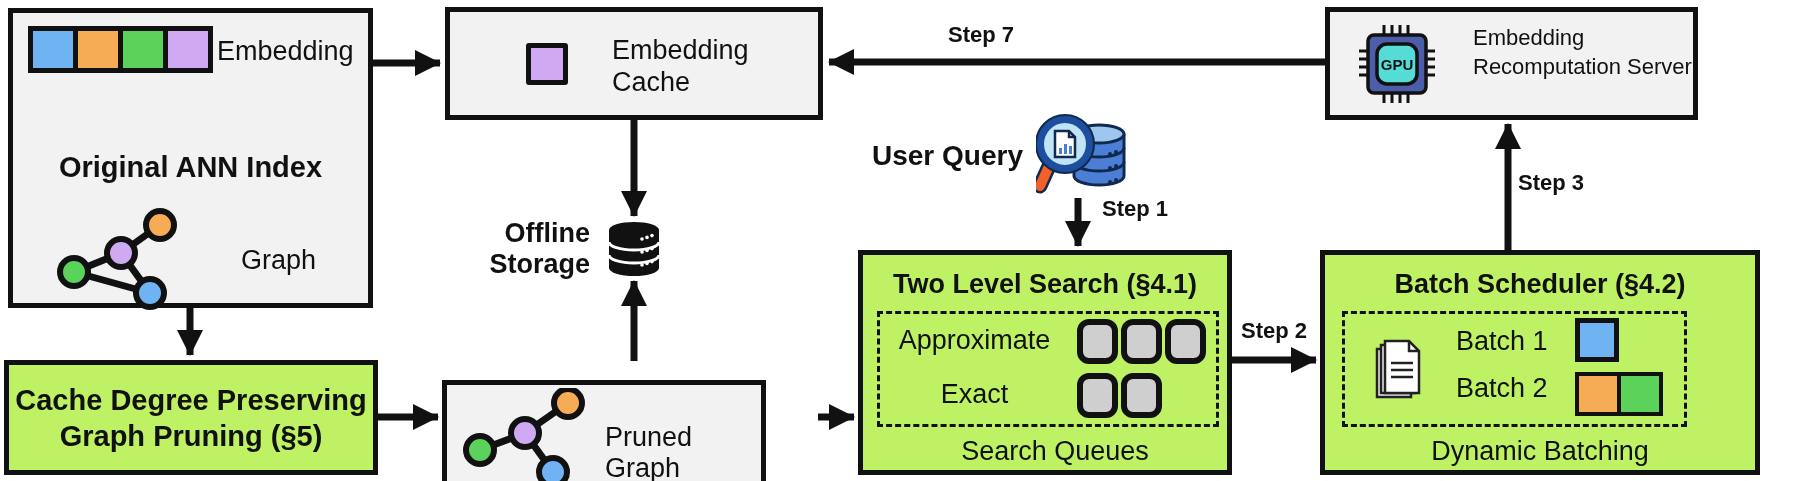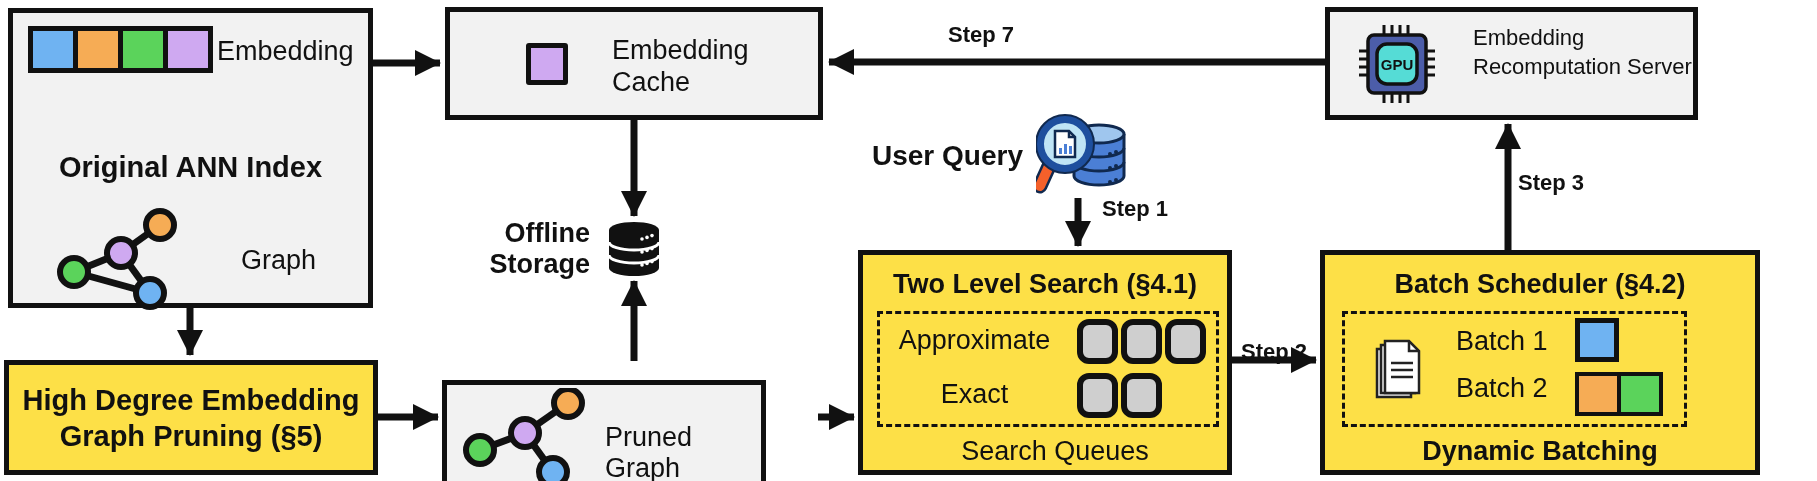--- a/index.html
+++ b/index.html
@@ -2,21 +2,21 @@
 <html><head>
 <meta charset="utf-8">
 <style>
   * { margin:0; padding:0; box-sizing:border-box; }
   html,body { background:#fff; }
   body { font-family:"Liberation Sans", sans-serif; color:#111; }
   .stage { position:relative; width:1817px; height:481px; background:#fff; overflow:hidden; }
 
   .box { position:absolute; border:5px solid #111; }
   .box.light { background:#F2F2F2; }
-  .box.dark  { background:#fde047; }
+  .box.dark  { background:#bef264; }
 
   .btitle { position:absolute; left:0; right:0; text-align:center; font-weight:bold; font-size:27px; }
   .bfooter { position:absolute; left:0; right:0; text-align:center; font-size:27px; }
 
   .dashed { position:absolute; border:3px dashed #111; }
 
   
   .emb-row { position:absolute; left:15px; top:13px; display:flex; gap:5px; background:#111; padding:5px; }
   .emb-cell { width:40px; height:37px; }
   .emb-label { position:absolute; left:204px; top:23px; font-size:27px; }
@@ -72,21 +72,21 @@
     <line x1="378" y1="417" x2="438" y2="417" stroke="#111" stroke-width="7" marker-end="url(#ah)"></line>
     <line x1="818" y1="417" x2="854" y2="417" stroke="#111" stroke-width="7" marker-end="url(#ah)"></line>
     <line x1="1078" y1="198" x2="1078" y2="246" stroke="#111" stroke-width="7" marker-end="url(#ah)"></line>
     <line x1="1232" y1="360" x2="1316" y2="360" stroke="#111" stroke-width="7" marker-end="url(#ah)"></line>
     <line x1="1508" y1="250" x2="1508" y2="124" stroke="#111" stroke-width="7" marker-end="url(#ah)"></line>
     <line x1="1325" y1="62" x2="829" y2="62" stroke="#111" stroke-width="7" marker-end="url(#ah)"></line>
   </svg>
 
   <div class="step-label" style="left:901px;top:22px;width:160px;text-align:center;">Step 7</div>
   <div class="step-label" style="left:1102px;top:196px;">Step 1</div>
-  <div class="step-label" style="left:1241px;top:339px;">Step 2</div>
+  <div class="step-label" style="left:1241px;top:318px;">Step 2</div>
   <div class="step-label" style="left:1518px;top:170px;">Step 3</div>
 
   <div class="box light" style="left:8px;top:8px;width:365px;height:300px;">
     <div class="emb-row">
       <div class="emb-cell" style="background: rgb(111, 179, 242);"></div>
       <div class="emb-cell" style="background: rgb(246, 172, 85);"></div>
       <div class="emb-cell" style="background: rgb(91, 211, 91);"></div>
       <div class="emb-cell" style="background: rgb(207, 169, 241);"></div>
     </div>
     <div class="emb-label">Embedding</div>
@@ -225,26 +225,26 @@
         <line x1="20" y1="40" x2="42" y2="40"></line>
       </g>
     </svg>
     <div class="batch-label" style="left:131px;top:71px;">Batch 1</div>
     <div class="chip" style="left: 250px; top: 63px; background: rgb(111, 179, 242);"></div>
     <div class="batch-label" style="left:131px;top:118px;">Batch 2</div>
     <div class="chip-duo" style="left:250px;top:117px;">
       <div class="cell" style="background: rgb(246, 172, 85);"></div>
       <div class="cell" style="background: rgb(91, 211, 91);"></div>
     </div>
-    <div class="bfooter" style="top:181px;font-weight:bold;">Dynamic Batching</div>
+    <div class="bfooter" style="top:181px;">Dynamic Batching</div>
   </div>
 
   <div class="box dark" style="left:4px;top:360px;width:374px;height:115px;">
     <div class="pruning-text">
-      <span style="display:block;">High Degree Embedding</span>
+      <span style="display:block;">Cache Degree Preserving</span>
       <span style="display:block;">Graph Pruning (§5)</span>
     </div>
   </div>
 
   <div class="box light" style="left:442px;top:380px;width:324px;height:110px;">
     <svg class="abs" style="left:14px;top:3px;" width="140" height="100" viewBox="0 0 140 100">
       <g stroke="#111" stroke-width="7">
         <line x1="19" y1="62" x2="64" y2="45"></line>
         <line x1="64" y1="45" x2="107" y2="15"></line>
         <line x1="64" y1="45" x2="92" y2="84"></line>

